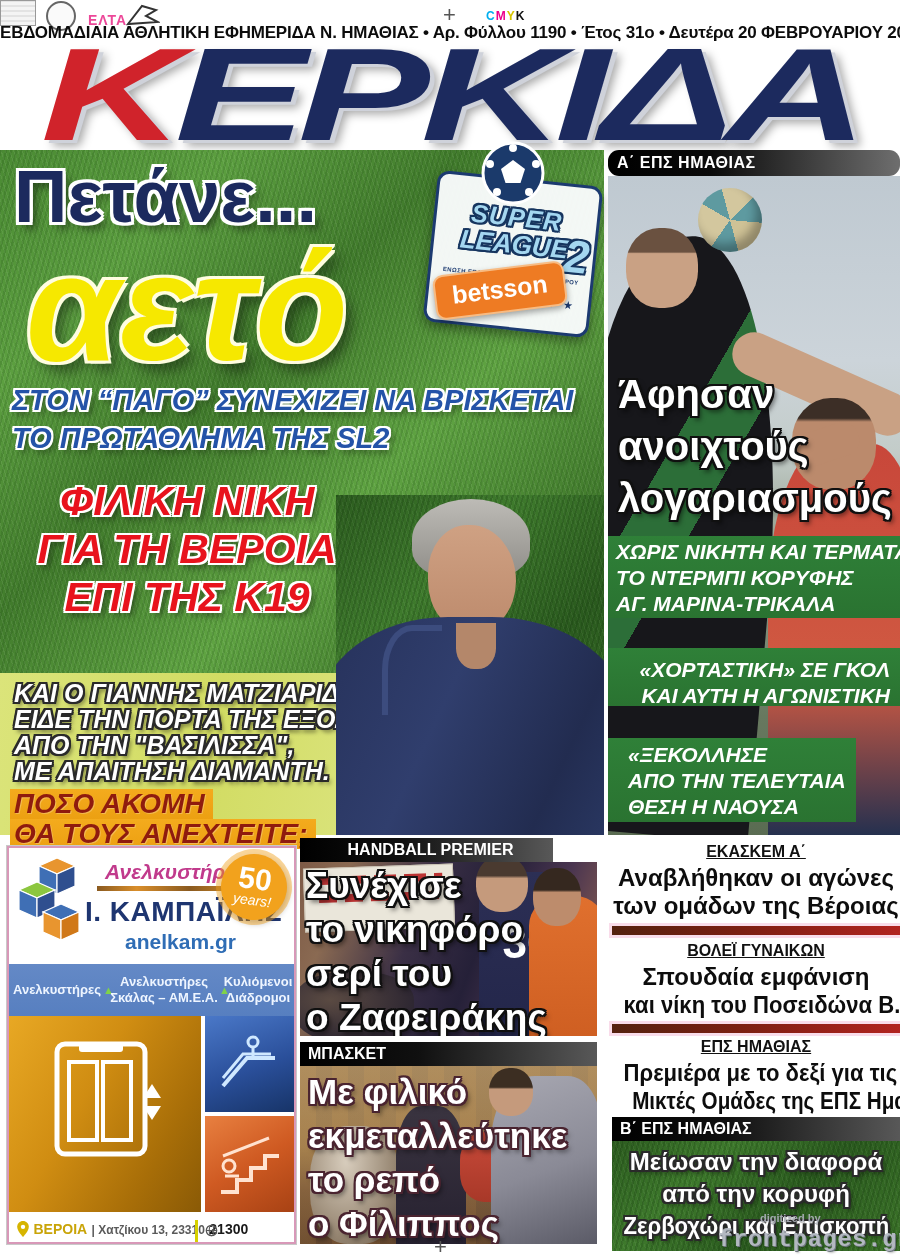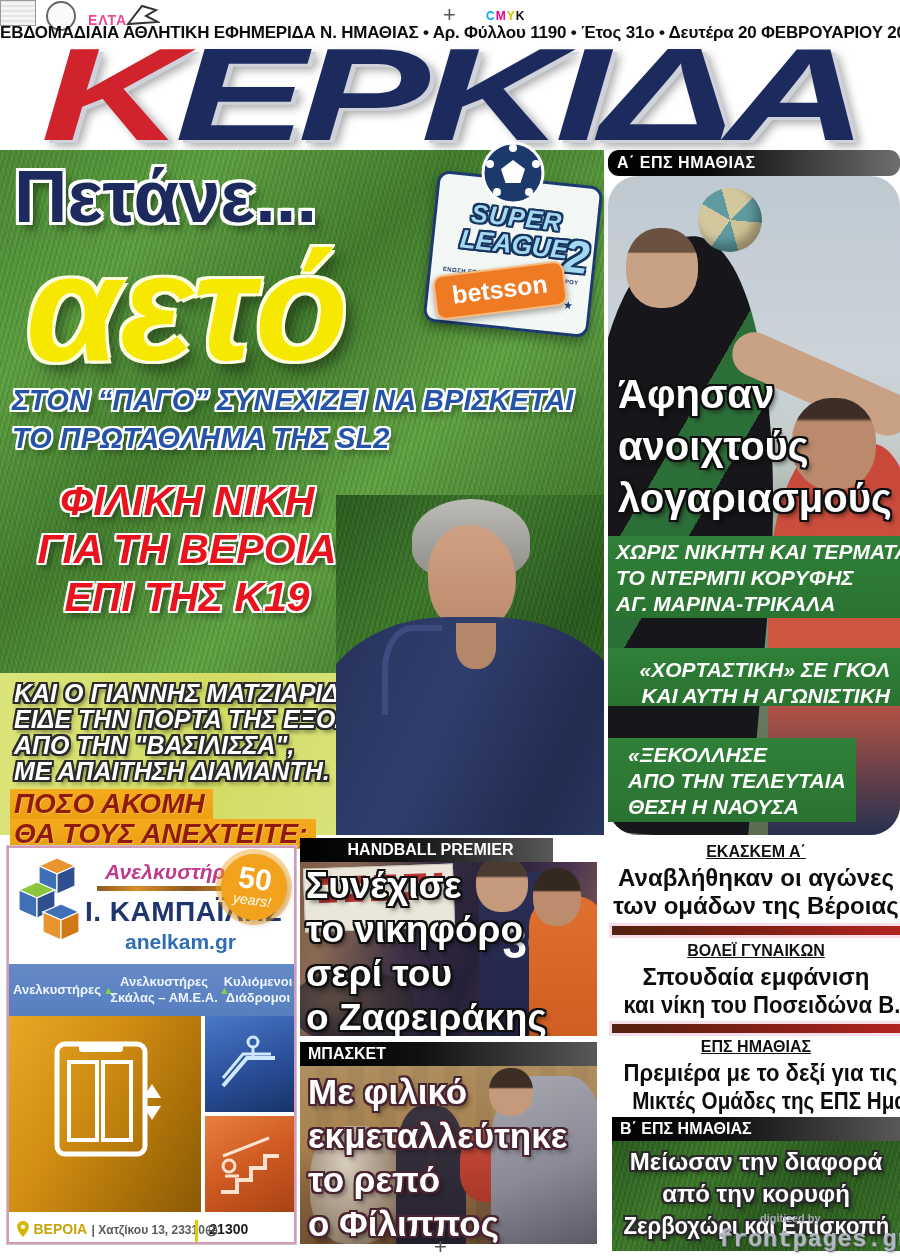--- a/index.html
+++ b/index.html
@@ -172,21 +172,21 @@
       <circle cx="49" cy="52" r="4" fill="#fff"></circle>
         <circle cx="17" cy="52" r="4" fill="#fff"></circle>
       <circle cx="10" cy="24" r="4" fill="#fff"></circle>
     </svg>
     <div class="abs betsson" style="left:14px;top:116px;">betsson</div>
   </div>
 
   <div class="abs" style="left:608px;top:150px;width:292px;height:685px;">
     <div class="abs secbar" style="left:0;top:0;width:292px;height:26px;">Α΄ ΕΠΣ ΗΜΑΘΙΑΣ</div>
 
-    <div class="abs rphoto" style="left:0;top:26px;width:292px;height:659px;border-radius:30px;">
+    <div class="abs rphoto" style="left:0;top:26px;width:292px;height:659px;">
       <div class="abs" style="left:-24px;top:60px;width:190px;height:600px;background:linear-gradient(115deg,#17171b 38%,#2c6e38 38%,#2c6e38 52%,#17171b 52%);border-radius:45% 55% 0 0/30% 60% 0 0;transform:rotate(5deg);"></div>
       <div class="abs" style="left:18px;top:52px;width:72px;height:80px;background:linear-gradient(#6a5140 30%,#c9a184 32%);border-radius:46%;"></div>
       <div class="abs" style="left:118px;top:186px;width:190px;height:44px;background:#c9a184;border-radius:22px;transform:rotate(24deg);"></div>
       <div class="abs" style="left:196px;top:312px;width:34px;height:14px;background:#57c7a0;border-radius:6px;transform:rotate(24deg);"></div>
       <div class="abs" style="right:-18px;top:268px;width:150px;height:392px;background:linear-gradient(#c8473a 0%,#d05a42 60%,#24304f 100%);border-radius:40% 30% 0 0;"></div>
       <div class="abs" style="right:24px;top:222px;width:84px;height:92px;background:linear-gradient(#3c2e26 22%,#bb8a6c 26%);border-radius:46%;"></div>
       <div class="abs" style="right:40px;top:252px;width:70px;height:34px;background:#bb8a6c;border-radius:16px;transform:rotate(-18deg);"></div>
       <div class="abs" style="left:90px;top:12px;width:64px;height:64px;border-radius:50%;background:conic-gradient(#d3c79e 0 45deg,#5e9aa0 45deg 95deg,#cfc296 95deg 165deg,#5e9aa0 165deg 215deg,#d3c79e 215deg 300deg,#5e9aa0 300deg 345deg,#d3c79e 345deg);box-shadow:inset -6px -8px 10px rgba(0,0,0,.3);"></div>
 
       <div class="abs rhead ok" style="left:10px;top:196px;">Άφησαν</div>

